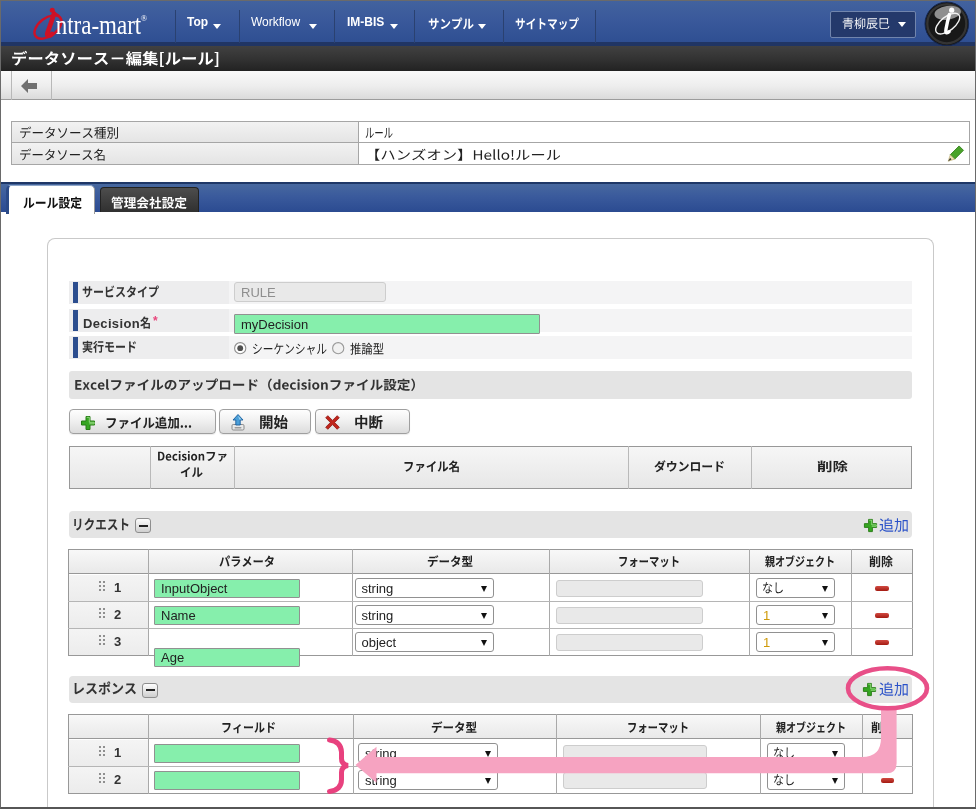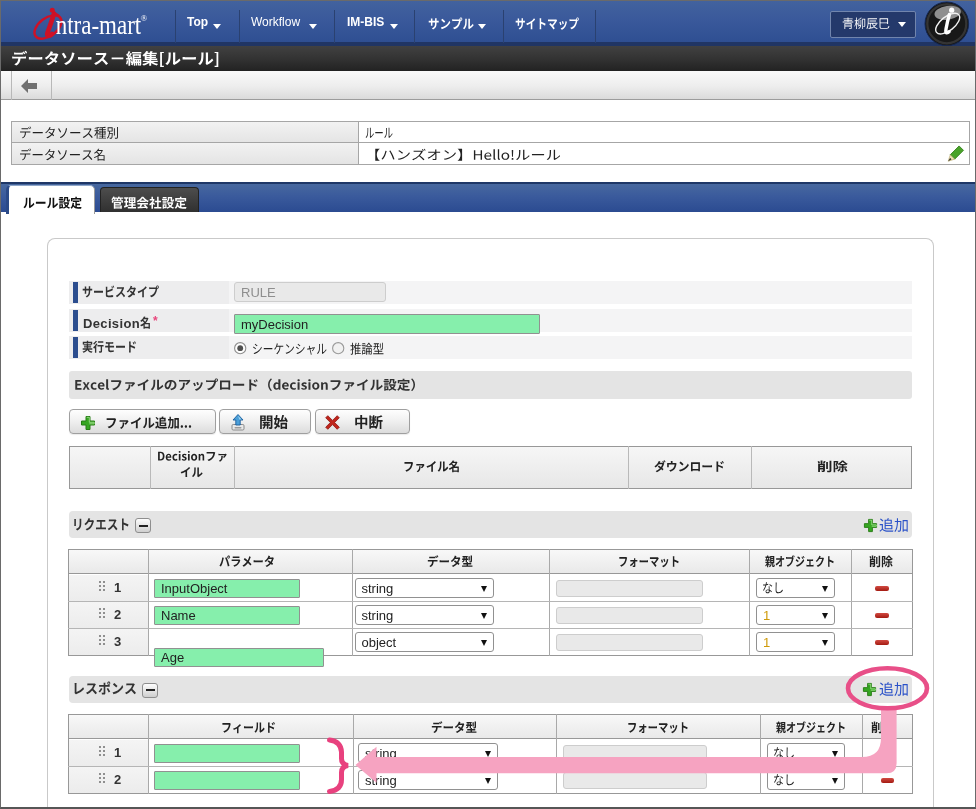--- a/index.html
+++ b/index.html
@@ -258,21 +258,21 @@
       <path transform="translate(0,13.65) scale(0.8462,1)" d="M11.5 -6.0 12.1 -6.8C11.5 -7.3 10.0 -8.1 9.1 -8.5L8.6 -7.7C9.4 -7.4 10.8 -6.6 11.5 -6.0ZM8.1 -2.1 8.1 -1.6C8.1 -0.8 7.7 -0.3 6.7 -0.3C5.6 -0.3 5.1 -0.7 5.1 -1.3C5.1 -1.9 5.8 -2.3 6.7 -2.3C7.2 -2.3 7.7 -2.3 8.1 -2.1ZM8.9 -6.3H7.9C7.9 -5.4 8.0 -4.1 8.1 -3.0C7.7 -3.1 7.2 -3.2 6.8 -3.2C5.3 -3.2 4.2 -2.4 4.2 -1.2C4.2 0.1 5.4 0.7 6.8 0.7C8.4 0.7 9.1 -0.2 9.1 -1.2L9.0 -1.8C9.9 -1.4 10.6 -0.8 11.2 -0.3L11.7 -1.2C11.0 -1.7 10.1 -2.4 9.0 -2.8L8.9 -4.9C8.9 -5.4 8.9 -5.8 8.9 -6.3ZM5.9 -10.3 4.7 -10.4C4.7 -9.7 4.5 -8.9 4.3 -8.2C3.8 -8.1 3.3 -8.1 2.8 -8.1C2.3 -8.1 1.7 -8.1 1.3 -8.2L1.3 -7.2C1.8 -7.2 2.4 -7.2 2.8 -7.2C3.2 -7.2 3.6 -7.2 4.0 -7.2C3.4 -5.7 2.3 -3.6 1.2 -2.4L2.2 -1.8C3.3 -3.2 4.4 -5.5 5.1 -7.3C5.9 -7.4 6.7 -7.6 7.4 -7.8L7.4 -8.8C6.7 -8.6 6.0 -8.4 5.4 -8.3C5.6 -9.1 5.7 -9.9 5.9 -10.3Z M17.4 -10.1 16.1 -10.1C16.2 -9.8 16.2 -9.3 16.2 -8.8C16.2 -7.4 16.1 -4.2 16.1 -2.2C16.1 -0.1 17.4 0.7 19.2 0.7C22.1 0.7 23.8 -1.0 24.7 -2.2L23.9 -3.1C23.0 -1.7 21.7 -0.4 19.3 -0.4C18.0 -0.4 17.1 -0.9 17.1 -2.3C17.1 -4.3 17.2 -7.3 17.3 -8.8C17.3 -9.2 17.4 -9.7 17.4 -10.1Z" fill="#222"></path>
     </svg>
 <div class="redminus" style="left:874px;top:585.0px"></div>
 <div class="inp" style="left:153px;top:604.5px;width:146px;height:19px">Name</div>
 <div class="sel" style="left:353.5px;top:604.0px;width:139px;height:20px">string</div>
 <div class="dis" style="left:555px;top:605.5px;width:147px;height:17px"></div>
 <div class="sel" style="left:755px;top:604.0px;width:79px;height:20px">
       <span style="color:#cf9a0a">1</span>
     </div>
 <div class="redminus" style="left:874px;top:612.0px"></div>
-<div class="inp" style="left:153px;top:647px;width:170px;height:19px">Age</div>
+<div class="inp" style="left:153px;top:647px;width:146px;height:19px">Age</div>
 <div class="sel" style="left:353.5px;top:631.0px;width:139px;height:20px">object</div>
 <div class="dis" style="left:555px;top:632.5px;width:147px;height:17px"></div>
 <div class="sel" style="left:755px;top:631.0px;width:79px;height:20px">
       <span style="color:#cf9a0a">1</span>
     </div>
 <div class="redminus" style="left:874px;top:639.0px"></div>
 <div class="ab" style="left:67.5px;top:674.5px;width:843.5px;height:27px;background:#e4e4e4;border-radius:4px"></div>
 <svg class="t" style="left:70.5px;top:678.3px" width="67" height="23" viewBox="0 0 67 23">
       <path transform="translate(0,14.70) scale(0.9286,1)" d="M2.7 -0.6 4.1 0.6C4.4 0.4 4.7 0.3 4.9 0.2C8.2 -0.9 11.1 -2.5 13.0 -4.8L12.0 -6.4C10.2 -4.2 7.1 -2.4 4.8 -1.8C4.8 -2.8 4.8 -7.5 4.8 -9.1C4.8 -9.6 4.9 -10.1 5.0 -10.7H2.8C2.8 -10.2 2.9 -9.6 2.9 -9.1C2.9 -7.5 2.9 -2.5 2.9 -1.5C2.9 -1.1 2.9 -0.9 2.7 -0.6Z M25.7 -9.5 24.5 -10.3C24.2 -10.2 23.7 -10.2 23.1 -10.2C22.5 -10.2 18.9 -10.2 18.1 -10.2C17.7 -10.2 16.9 -10.2 16.5 -10.3V-8.3C16.8 -8.3 17.6 -8.4 18.1 -8.4C18.7 -8.4 22.3 -8.4 22.9 -8.4C22.6 -7.4 21.7 -6.0 20.8 -4.9C19.5 -3.5 17.3 -1.8 15.1 -0.9L16.5 0.6C18.4 -0.3 20.3 -1.8 21.8 -3.3C23.1 -2.1 24.4 -0.6 25.3 0.6L26.9 -0.8C26.1 -1.8 24.4 -3.6 23.0 -4.8C23.9 -6.0 24.7 -7.5 25.2 -8.6C25.3 -8.9 25.6 -9.3 25.7 -9.5Z M38.9 -10.5C38.9 -10.9 39.2 -11.3 39.6 -11.3C40.0 -11.3 40.4 -10.9 40.4 -10.5C40.4 -10.1 40.0 -9.7 39.6 -9.7C39.2 -9.7 38.9 -10.1 38.9 -10.5ZM38.0 -10.5C38.0 -9.6 38.7 -8.9 39.6 -8.9C40.5 -8.9 41.2 -9.6 41.2 -10.5C41.2 -11.4 40.5 -12.1 39.6 -12.1C38.7 -12.1 38.0 -11.4 38.0 -10.5ZM32.8 -5.0 31.2 -5.8C30.6 -4.6 29.5 -3.1 28.6 -2.2L30.1 -1.1C30.8 -1.9 32.1 -3.8 32.8 -5.0ZM38.8 -5.8 37.3 -5.0C37.9 -4.1 38.9 -2.4 39.5 -1.2L41.2 -2.1C40.6 -3.1 39.5 -4.9 38.8 -5.8ZM29.2 -8.8V-7.0C29.6 -7.0 30.1 -7.0 30.6 -7.0H34.1C34.1 -6.3 34.1 -1.9 34.1 -1.4C34.1 -1.0 34.0 -0.9 33.6 -0.9C33.2 -0.9 32.6 -0.9 32.0 -1.1L32.2 0.7C32.9 0.8 33.7 0.8 34.5 0.8C35.5 0.8 35.9 0.3 35.9 -0.5C35.9 -1.7 35.9 -5.9 35.9 -7.0H39.2C39.6 -7.0 40.1 -7.0 40.6 -7.0V-8.8C40.2 -8.8 39.6 -8.7 39.2 -8.7H35.9V-9.8C35.9 -10.2 36.0 -10.8 36.1 -11.0H34.0C34.0 -10.8 34.1 -10.2 34.1 -9.8V-8.7H30.6C30.1 -8.7 29.6 -8.8 29.2 -8.8Z M45.4 -10.6 44.1 -9.2C45.1 -8.5 46.8 -7.0 47.6 -6.2L49.0 -7.7C48.2 -8.5 46.4 -10.0 45.4 -10.6ZM43.6 -1.3 44.8 0.5C46.8 0.2 48.6 -0.6 50.0 -1.4C52.2 -2.8 54.1 -4.7 55.2 -6.6L54.1 -8.6C53.2 -6.7 51.4 -4.6 49.0 -3.1C47.6 -2.3 45.8 -1.6 43.6 -1.3Z M67.7 -9.5 66.5 -10.3C66.2 -10.2 65.7 -10.2 65.1 -10.2C64.5 -10.2 60.9 -10.2 60.1 -10.2C59.7 -10.2 58.9 -10.2 58.5 -10.3V-8.3C58.8 -8.3 59.6 -8.4 60.1 -8.4C60.7 -8.4 64.3 -8.4 64.9 -8.4C64.6 -7.4 63.7 -6.0 62.8 -4.9C61.5 -3.5 59.3 -1.8 57.1 -0.9L58.5 0.6C60.4 -0.3 62.3 -1.8 63.8 -3.3C65.1 -2.1 66.4 -0.6 67.3 0.6L68.9 -0.8C68.1 -1.8 66.4 -3.6 65.0 -4.8C65.9 -6.0 66.7 -7.5 67.2 -8.6C67.3 -8.9 67.6 -9.3 67.7 -9.5Z" fill="#333"></path>
     </svg>

